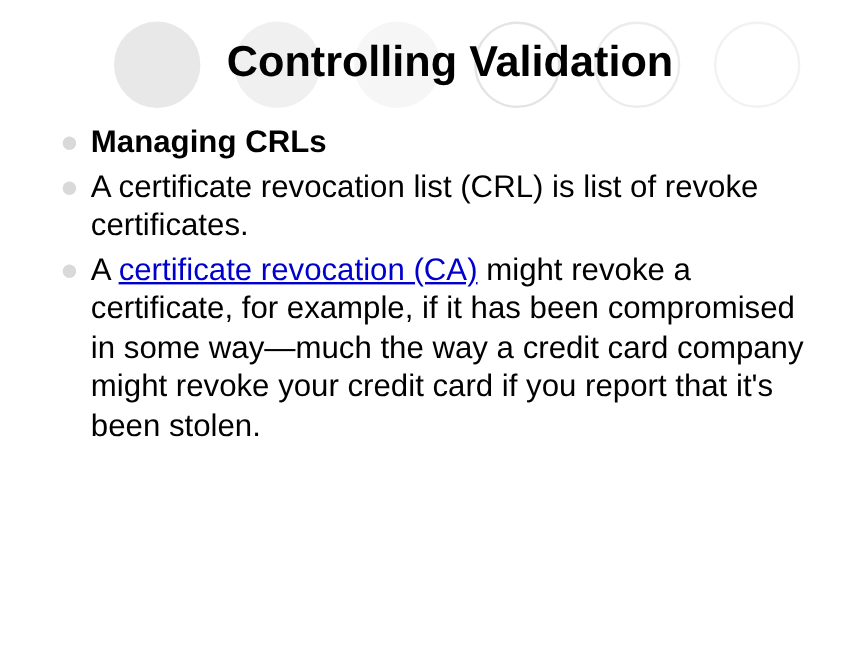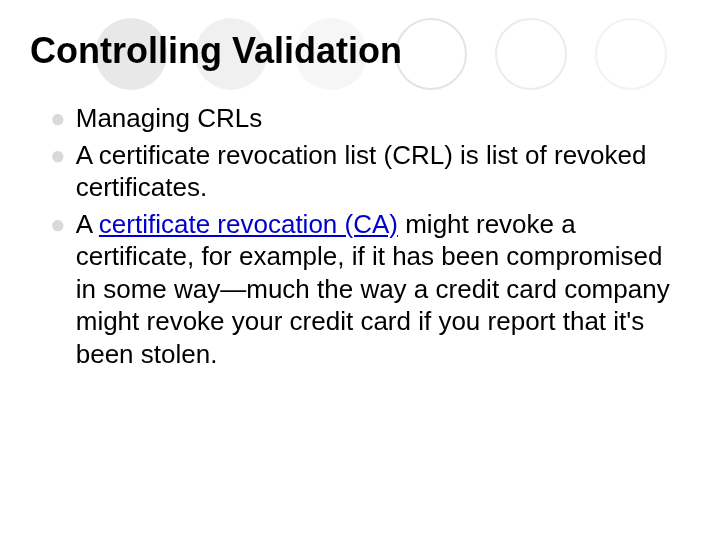--- a/index.html
+++ b/index.html
@@ -33,20 +33,21 @@
   .c3 { left: 295px; background: #f6f6f6; }
   .c4 { left: 395px; border: 2px solid #e4e4e4; }
   .c5 { left: 495px; border: 2px solid #ececec; }
   .c6 { left: 595px; border: 2px solid #f2f2f2; }
   .title {
     position: relative;
     z-index: 2;
     font-size: 36px;
     font-weight: bold;
     padding: 30px 0 0 30px;
+    text-align: center;
   }
   .content {
     position: relative;
     z-index: 2;
     padding: 30px 40px 0 50px;
     font-size: 26px;
     line-height: 1.25;
   }
   .item {
     display: flex;
@@ -54,21 +55,21 @@
     margin-bottom: 4px;
   }
   .bullet {
     color: #d9d9d9;
     font-size: 26px;
     line-height: 1.25;
     margin-right: 10px;
     flex: 0 0 auto;
   }
   .text { flex: 1 1 auto; }
-  .b { font-weight: normal; }
+  .b { font-weight: bold; }
   .link { color: #0000cc; text-decoration: underline; }
 </style>
 </head>
 <body>
 
 <div class="circles">
   <div class="circle c1"></div>
   <div class="circle c2"></div>
   <div class="circle c3"></div>
   <div class="circle c4"></div>
@@ -82,21 +83,21 @@
 
   <div class="item">
     <div class="bullet">●</div>
     <div class="text">
       <span class="b">Managing CRLs</span>
     </div>
   </div>
 
   <div class="item">
     <div class="bullet">●</div>
-    <div class="text">A certificate revocation list (CRL) is list of revoked certificates.</div>
+    <div class="text">A certificate revocation list (CRL) is list of revoke certificates.</div>
   </div>
 
   <div class="item">
     <div class="bullet">●</div>
     <div class="text">
       <span>A </span><span class="link">certificate revocation (CA)</span><span> might revoke a certificate, for example, if it has been compromised in some way—much the way a credit card company might revoke your credit card if you report that it's been stolen.</span>
     </div>
   </div>
 
 </div>

